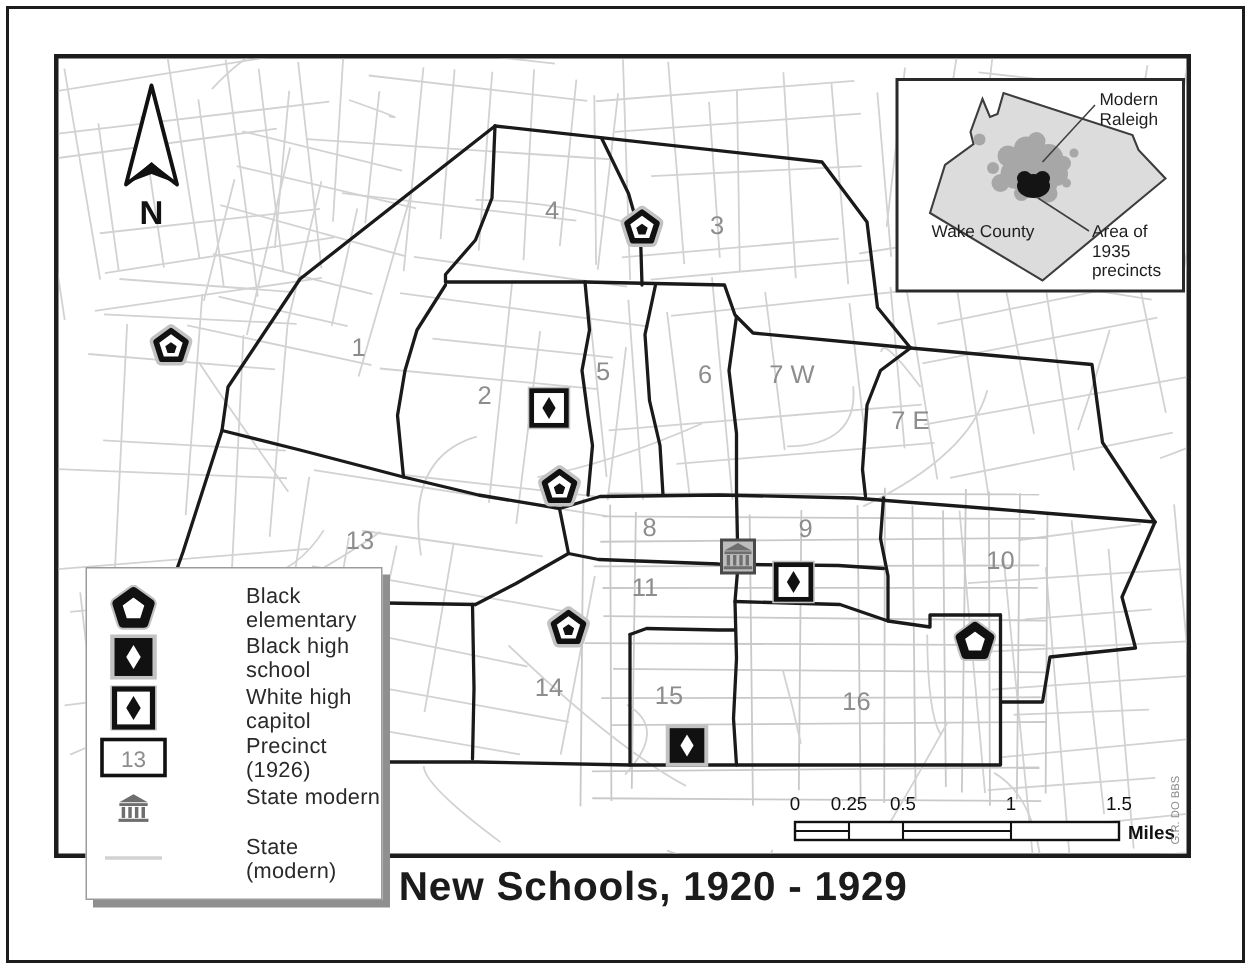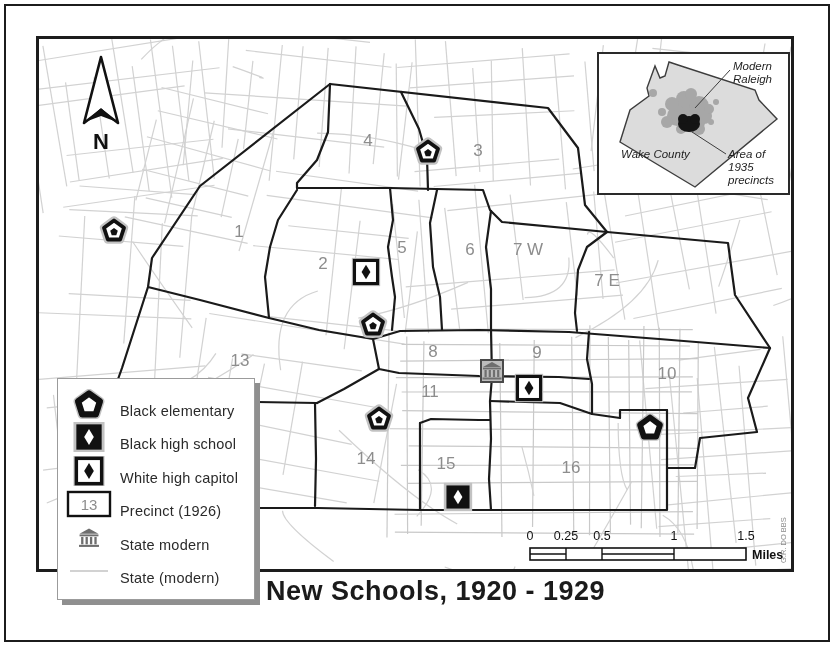--- a/index.html
+++ b/index.html
@@ -2,25 +2,25 @@
 <html><head>
 <meta charset="utf-8">
 <style>
   html,body{margin:0;padding:0;background:#fff;}
   body{width:833px;height:645px;position:relative;font-family:"Liberation Sans",sans-serif;overflow:hidden;}
   .outer-border{position:absolute;left:4px;top:4px;width:822px;height:634px;border:2px solid #1c1c1c;background:#fff;}
   .map-frame{position:absolute;left:36px;top:36px;width:752px;height:530px;border:3px solid #1d1d1d;background:#fff;overflow:hidden;}
   .map-frame svg{display:block;}
   
   .legend{position:absolute;left:57px;top:378px;width:198px;height:222px;background:#fff;border:1px solid #9b9b9b;box-shadow:5px 5px 0 #8f8f8f;z-index:30;display:flex;flex-direction:column;justify-content:space-evenly;padding:6px 0 8px 0;box-sizing:border-box;}
-  .legend-row{display:flex;align-items:flex-end;height:29px;}
+  .legend-row{display:flex;align-items:flex-start;height:29px;gap:44px;}
   .legend-icon{width:62px;display:flex;justify-content:center;align-items:center;flex:0 0 62px;}
   .legend-label{font-size:14.5px;color:#2a2a2a;letter-spacing:.2px;}
   
-  .inset{position:absolute;left:597px;top:52px;width:189px;height:139px;background:#fff;border:2px solid #2a2a2a;z-index:20;box-sizing:content-box;font-style:italic;}
+  .inset{position:absolute;left:597px;top:52px;width:189px;height:139px;background:#fff;border:2px solid #2a2a2a;z-index:20;box-sizing:content-box;}
   .inset text{font-size:11.5px;fill:#1e1e1e;}
   
   .map-title{position:absolute;left:4px;top:576px;width:833px;text-align:center;font-size:27px;font-weight:bold;color:#1b1b1b;letter-spacing:.5px;z-index:5;}
   .map-title-inner{margin-left:30px;}
   text{font-family:"Liberation Sans",sans-serif;}
 </style>
 </head>
 <body>
 
 <div class="outer-border"></div>

